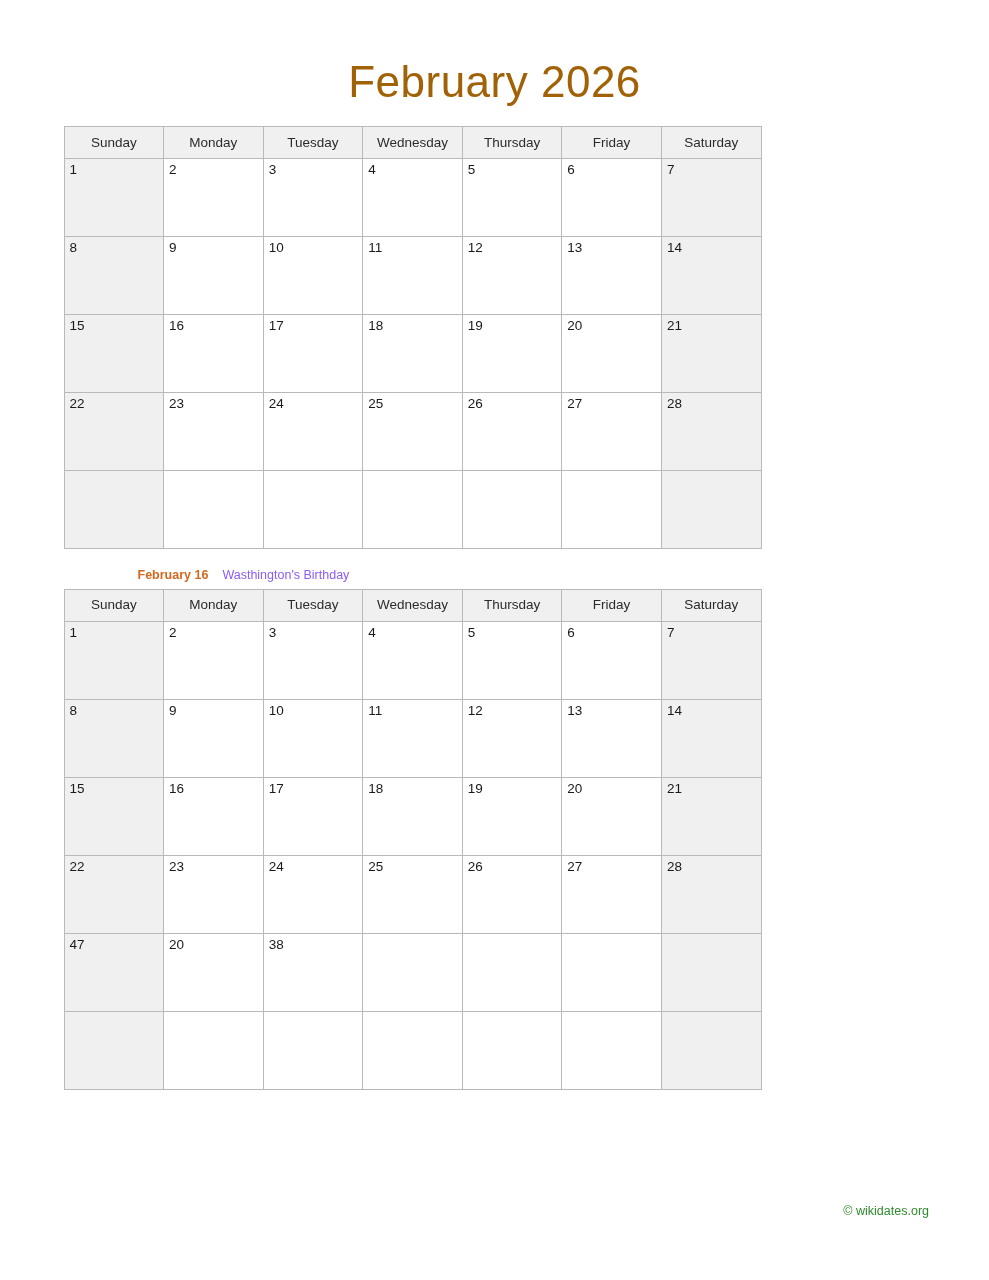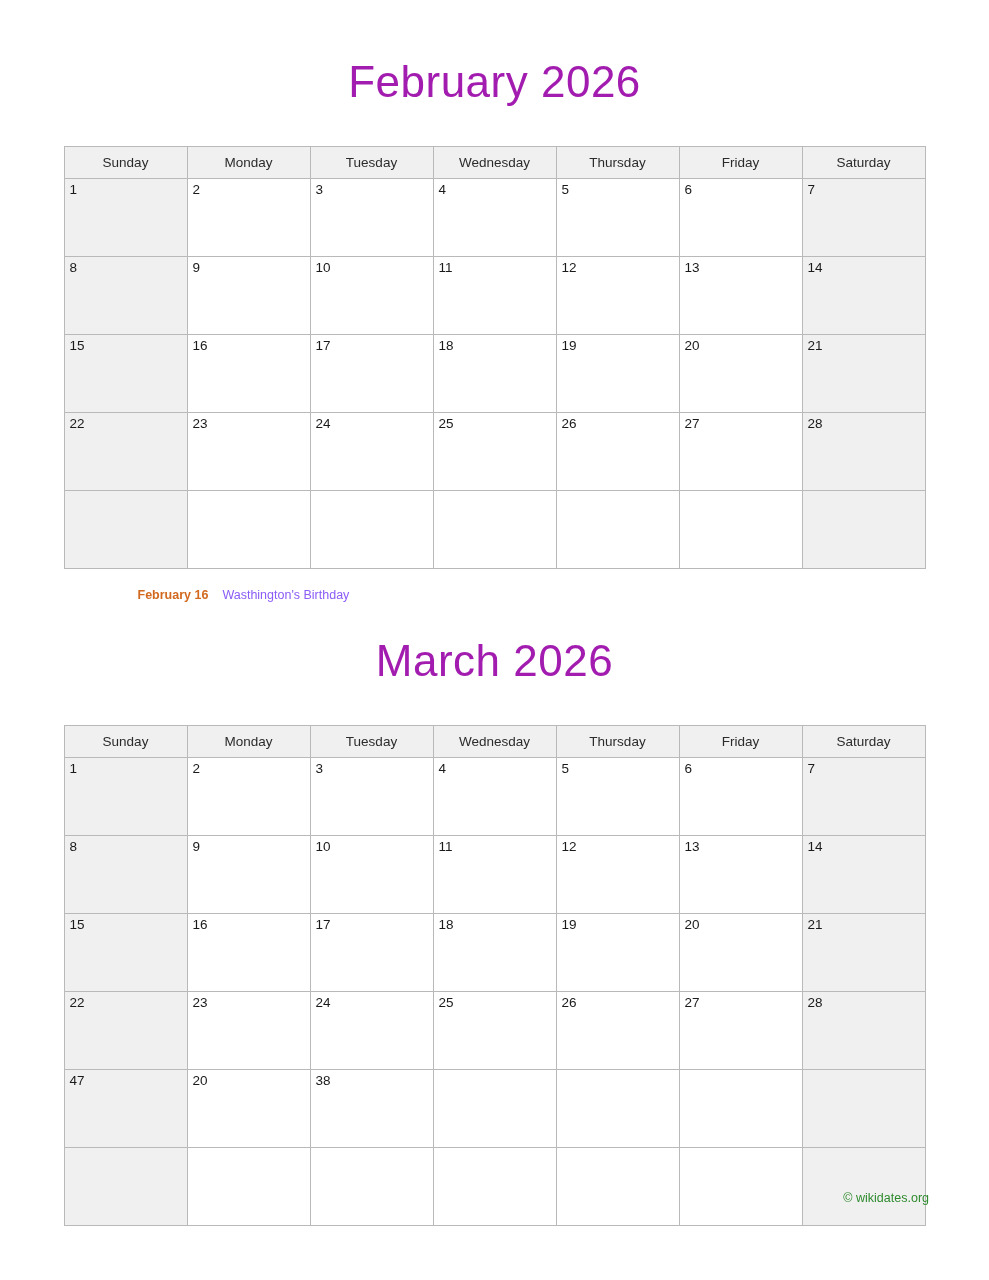--- a/index.html
+++ b/index.html
@@ -24,37 +24,36 @@
   }
   .month-block {
     width: 862px;
     margin: 0 auto;
   }
   .month-title {
     text-align: center;
     font-size: 44px;
     font-weight: 400;
     letter-spacing: 0.5px;
-    color: #a21caf;
+    color: #a16207;
     line-height: 1.1;
   }
   #feb-block .month-title {
     padding-top: 58px;
     padding-bottom: 20px;
   }
   #mar-block .month-title {
     padding-top: 28px;
     padding-bottom: 20px;
   }
   table.cal {
     border-collapse: collapse;
-    width: 862px;
+    width: 698px;
     table-layout: fixed;
     border: 1px solid #b9b9b9;
-    margin-top: 20px;
   }
   table.cal th {
     background: #f0f0f0;
     border: 1px solid #b9b9b9;
     font-size: 13.5px;
     font-weight: 400;
     color: #2b2b2b;
     height: 24px;
     padding: 3px 0 4px 0;
     text-align: center;
@@ -91,21 +90,21 @@
     font-weight: bold;
     margin-right: 14px;
     margin-left: 32px;
   }
   .event-name {
     color: #8b5cf6;
   }
   .footer {
     position: absolute;
     right: 60px;
-    bottom: 75px;
+    bottom: 62px;
     font-size: 12.5px;
     color: #2e8b2e;
   }
 </style>
 </head>
 <body>
 
 <div class="page">
 
   <div class="month-block" id="feb-block">
@@ -242,21 +241,20 @@
     </table>
   </div>
 
   <div class="events">
     <div class="event-row">
       <span class="event-date">February 16</span><span class="event-name">Wasthington's Birthday</span>
     </div>
   </div>
 
   <div class="month-block" id="mar-block">
-    <div class="month-title">March 2026</div>
     <table class="cal">
       <thead>
         <tr>
           <th>Sunday</th>
           <th>Monday</th>
           <th>Tuesday</th>
           <th>Wednesday</th>
           <th>Thursday</th>
           <th>Friday</th>
           <th>Saturday</th>

